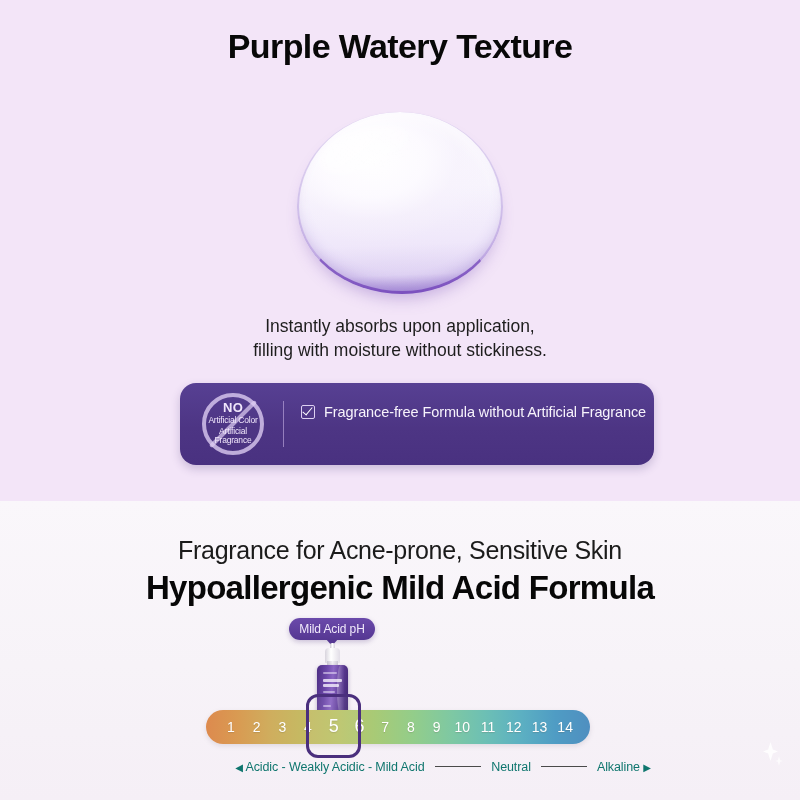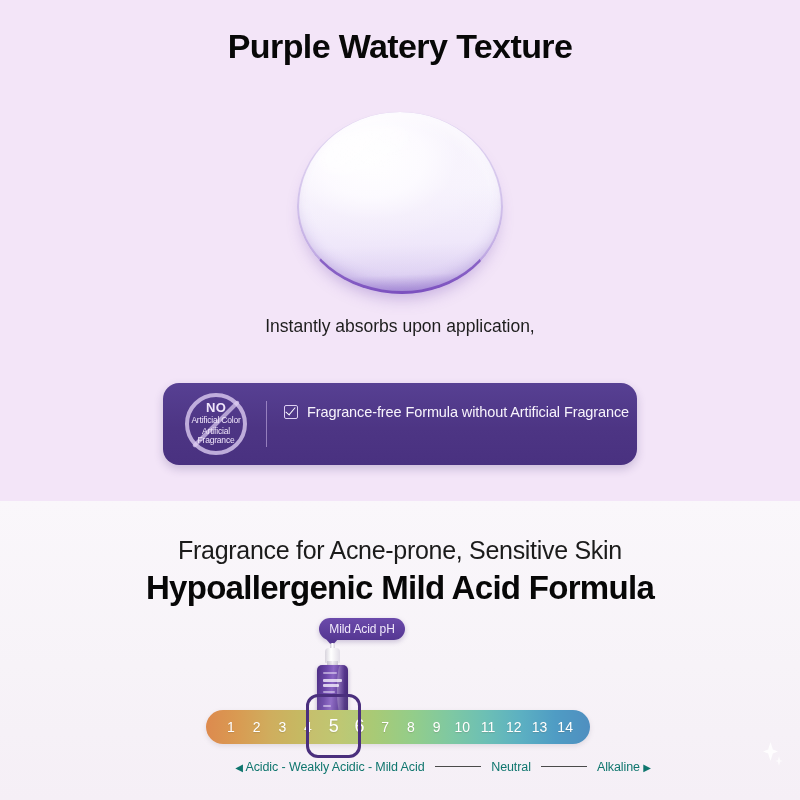--- a/index.html
+++ b/index.html
@@ -99,21 +99,21 @@
     width: 800px;
     text-align: center;
     font-size: 17.5px;
     line-height: 24px;
     color: #1d1d1d;
   }
 
   
   .claims-banner {
     position: absolute;
-    left: 163px; top: 383px;
+    left: 180px; top: 383px;
     width: 474px;
     height: 82px;
     background: linear-gradient(180deg, #574093 0%, #4d3584 55%, #493180 100%);
     border-radius: 16px;
     box-shadow: 0 4px 10px rgba(60, 35, 110, 0.22);
   }
   .no-badge {
     position: absolute;
     left: 22px; top: 10px;
     width: 62px;
@@ -228,21 +228,20 @@
     position: absolute;
     left: 289px; top: 618px;
     width: 86px;
     height: 22px;
     background: linear-gradient(180deg, #6b4aab 0%, #553792 100%);
     border-radius: 11px;
     display: flex;
     align-items: center;
     justify-content: center;
     box-shadow: 0 2px 5px rgba(70, 45, 120, 0.25);
-    margin-left: 30px;
   }
   .ph-tooltip-text {
     font-size: 12px;
     color: #f0e8fb;
     letter-spacing: -0.1px;
   }
   .ph-tooltip-tail {
     position: absolute;
     left: 326px; top: 639px;
     width: 0; height: 0;
@@ -410,20 +409,21 @@
     </div>
 
     <div class="droplet-wrap">
       <div class="droplet"></div>
       <div class="droplet-rim"></div>
       <div class="droplet-gloss"></div>
     </div>
 
     <div class="texture-caption">
       <div>Instantly absorbs upon application,</div>
+      <div>filling with moisture without stickiness.</div>
     </div>
 
     <div class="claims-banner">
 
       <div class="no-badge">
         <div class="no-badge-ring"></div>
         <div class="no-badge-slash"></div>
         <div class="no-badge-text">
           <div class="no-badge-no">NO</div>
           <div class="no-badge-l1">Artificial Color</div>

